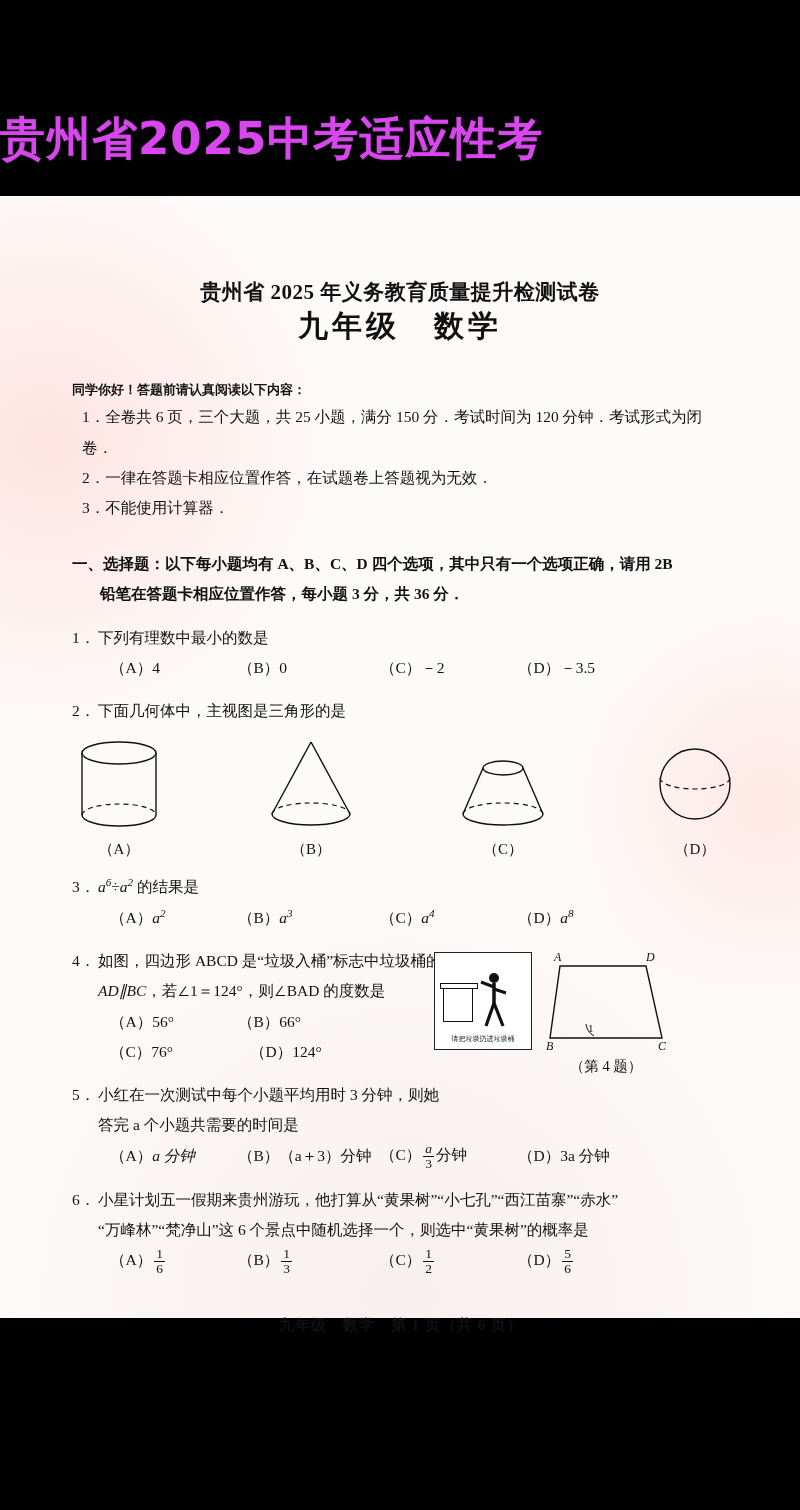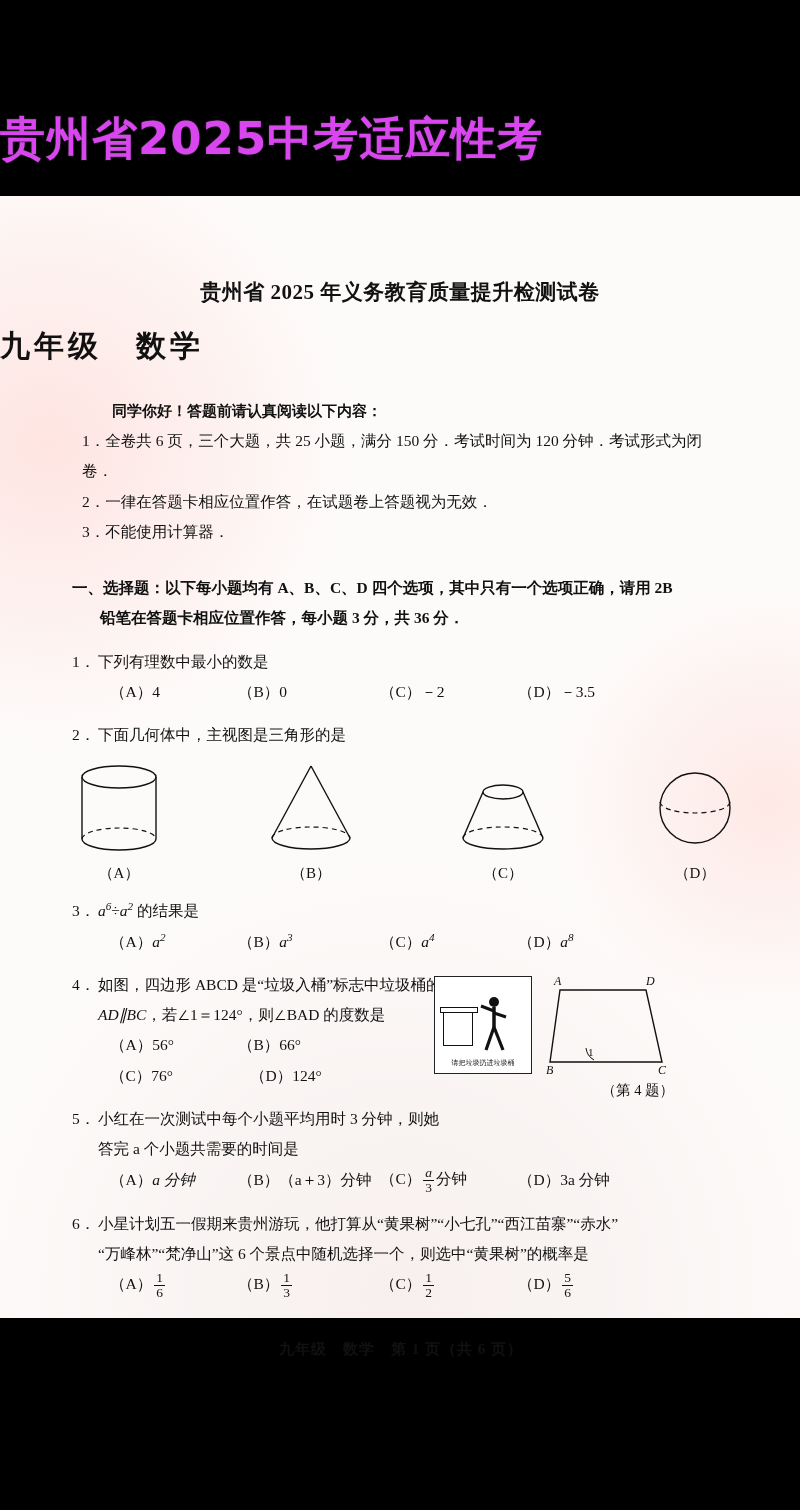--- a/index.html
+++ b/index.html
@@ -25,24 +25,24 @@
     text-shadow:0 0 2px rgba(255,255,255,0.25);
   }
   .banner .l2{display:block;}
 
   .inner{position:absolute;left:0;top:0;width:800px;}
   .doc-title{
     text-align:center;font-size:21px;font-weight:bold;margin-top:82px;
     letter-spacing:0.5px;font-family:"Liberation Serif",serif;
   }
   .doc-subtitle{
-    text-align:left;font-size:30px;font-weight:bold;margin-top:20px;letter-spacing:4px;
+    text-align:center;font-size:30px;font-weight:bold;letter-spacing:4px;
   }
   .body-text{padding:0 70px 0 72px;font-size:15.5px;line-height:1.95;}
-  .greet{margin-top:30px;font-weight:bold;font-size:15px;margin-left:40px;}
+  .greet{margin-top:30px;font-weight:bold;font-size:13px;}
   .rule{margin-left:10px;text-indent:0;}
   .rule.first{text-indent:0;}
   .sec-head{margin-top:26px;font-weight:bold;}
   .sec-head .cont{display:block;margin-left:28px;font-weight:bold;}
 
   .q{margin-top:13px;}
   .q-line{display:block;}
   .q-num{display:inline-block;width:26px;}
   .q-body{display:inline;}
   .opts{margin-left:38px;display:flex;}
@@ -67,21 +67,21 @@
     position:absolute;right:56px;top:6px;width:240px;height:118px;
   }
   .fig4 .sign{
     position:absolute;left:0;top:0;width:96px;height:96px;border:1.6px solid #222;background:#fff;
   }
   .fig4 .sign .bin{position:absolute;left:8px;top:36px;width:28px;height:32px;border:1.4px solid #111;border-top:none;}
   .fig4 .sign .bin:before{content:"";position:absolute;left:-4px;top:-6px;width:36px;height:4px;border:1.2px solid #111;}
   .fig4 .sign .man{position:absolute;left:44px;top:18px;width:30px;height:58px;}
   .fig4 .sign .caption{position:absolute;left:0;bottom:2px;width:96px;text-align:center;font-size:7px;color:#111;}
   .fig4 svg{position:absolute;left:112px;top:0;}
-  .fig4 .figlabel{position:absolute;left:104px;top:100px;width:136px;text-align:right;font-size:14.5px;}
+  .fig4 .figlabel{position:absolute;left:104px;top:100px;width:136px;text-align:center;font-size:14.5px;}
 
   .footer{
     text-align:center;font-size:15px;font-weight:bold;margin-top:34px;letter-spacing:1px;
   }
 </style>
 </head>
 <body>
 
 <div class="page">
 

